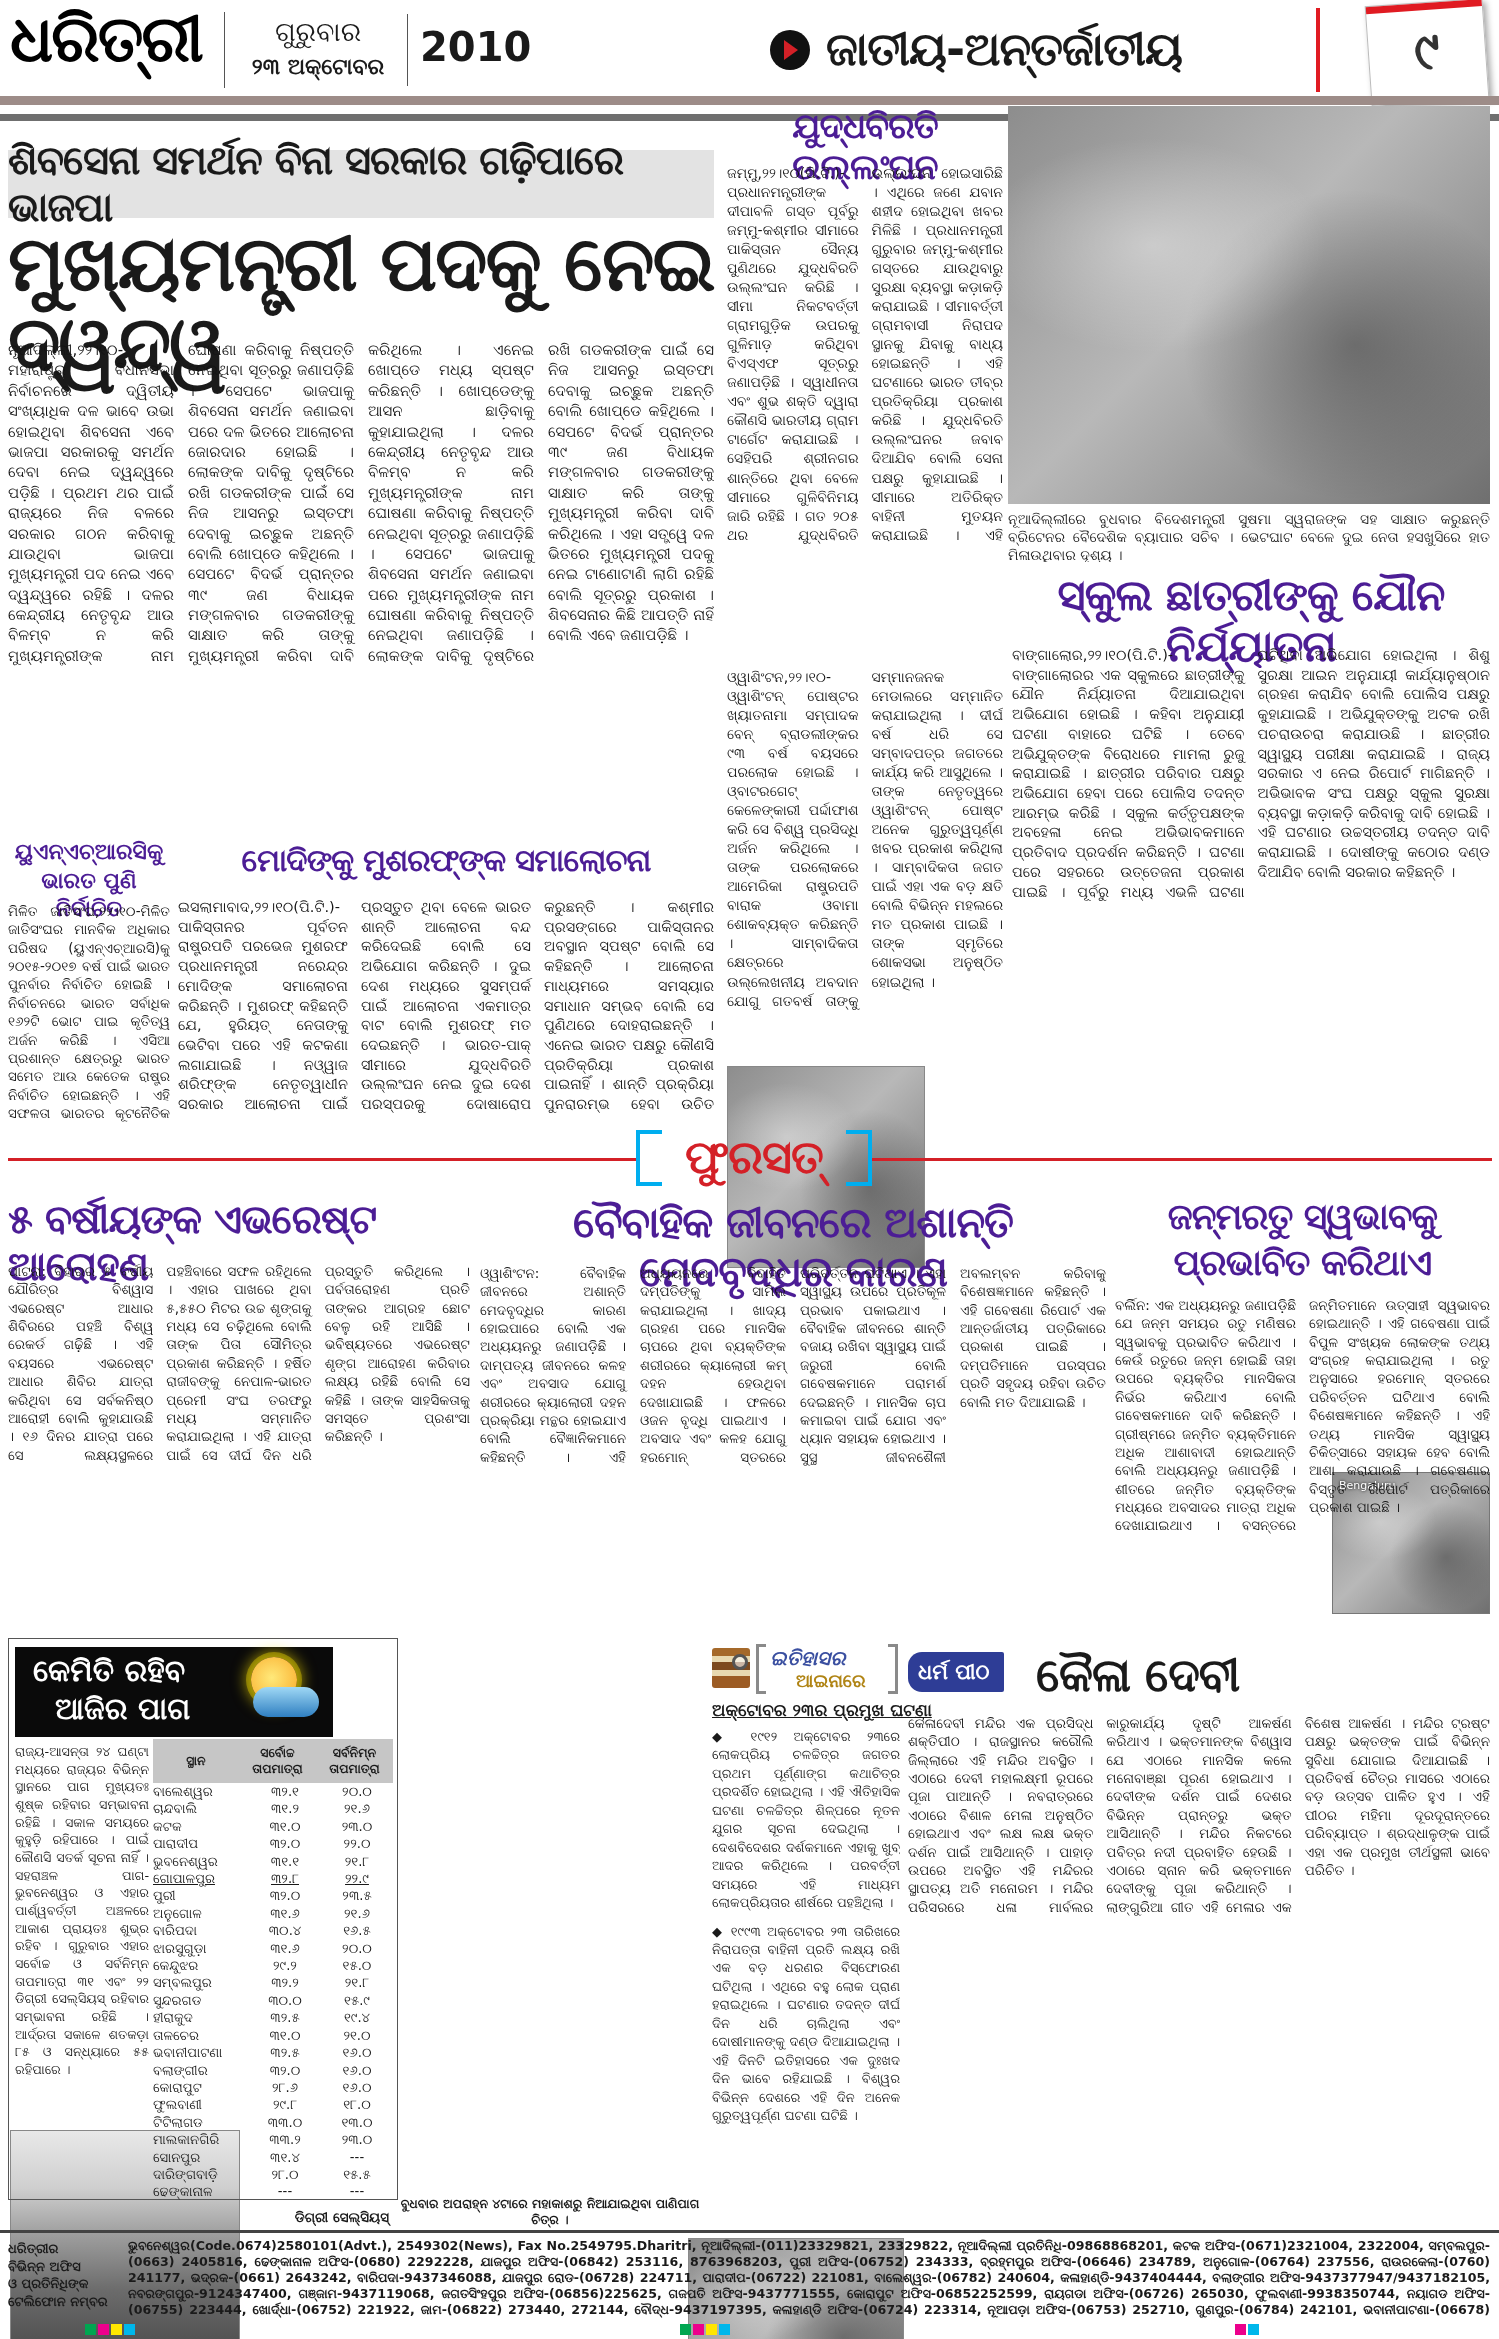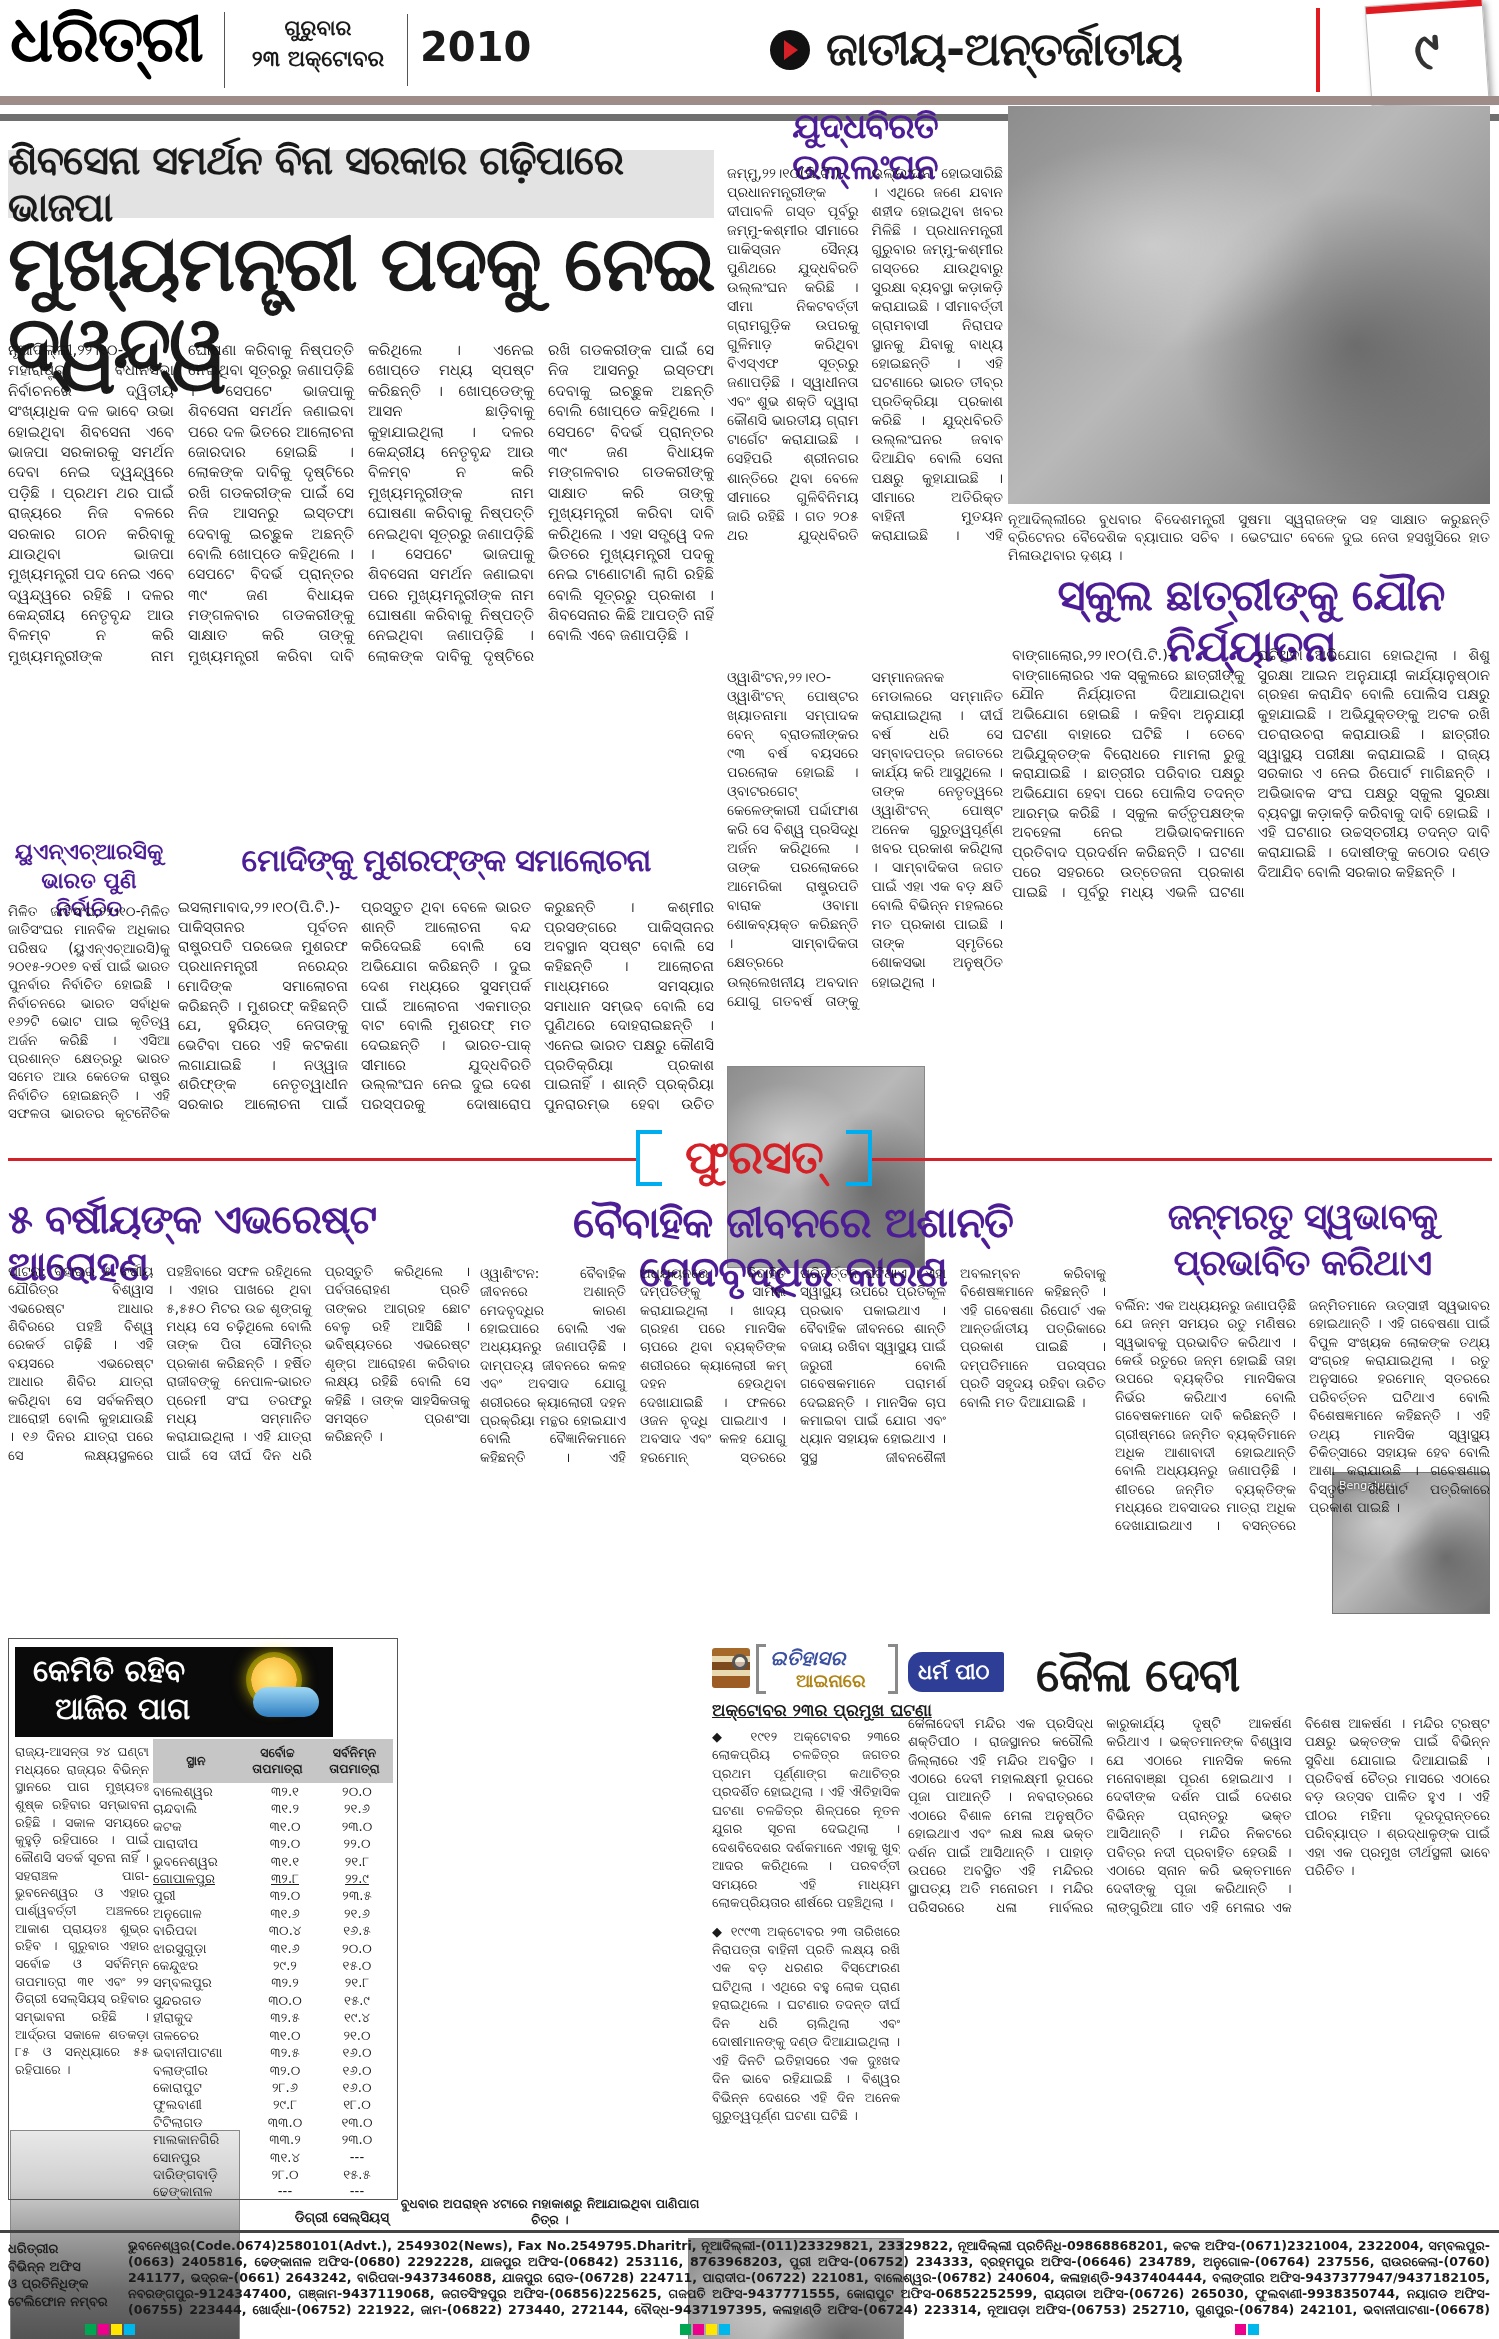--- a/index.html
+++ b/index.html
@@ -27,21 +27,21 @@
 </style>
 </head>
 <body>
 
 <div id="page">
 
   <div class="abs" style="left:0;top:0;width:1499px;height:94px;">
     <div class="abs" style="left:10px;top:2px;font-size:64px;font-weight:900;letter-spacing:-2px;color:#000;">ଧରିତ୍ରୀ</div>
     <div class="abs" style="left:224px;top:12px;width:1px;height:76px;background:#555;"></div>
     <div class="abs" style="left:236px;top:16px;width:164px;text-align:center;">
-      <div style="font-size:21px;font-weight:bold;">ଗୁରୁବାର</div>
+      <div style="font-size:27px;font-weight:normal;">ଗୁରୁବାର</div>
       <div style="font-size:22px;font-weight:bold;margin-top:6px;">୨୩ ଅକ୍ଟୋବର</div>
     </div>
     <div class="abs" style="left:407px;top:14px;width:1px;height:72px;background:#555;"></div>
     <div class="abs" style="left:420px;top:24px;font-size:40px;font-weight:bold;">2010</div>
     <div class="abs" style="left:770px;top:30px;width:40px;height:40px;border-radius:50%;background:#111;">
       <span style="position:absolute;left:14px;top:10px;width:0;height:0;border-left:14px solid #d42027;border-top:10px solid transparent;border-bottom:10px solid transparent;"></span>
     </div>
     <div class="abs" style="left:826px;top:22px;font-size:46px;font-weight:900;letter-spacing:-1px;">ଜାତୀୟ-ଅନ୍ତର୍ଜାତୀୟ</div>
     <div class="abs" style="left:1316px;top:8px;width:4px;height:84px;background:#e01b22;"></div>
     <div class="abs" style="left:1368px;top:2px;width:118px;height:100px;background:#fff;border:1px solid #bbb;transform:rotate(-4deg);box-shadow:3px 4px 6px rgba(0,0,0,.35);">

